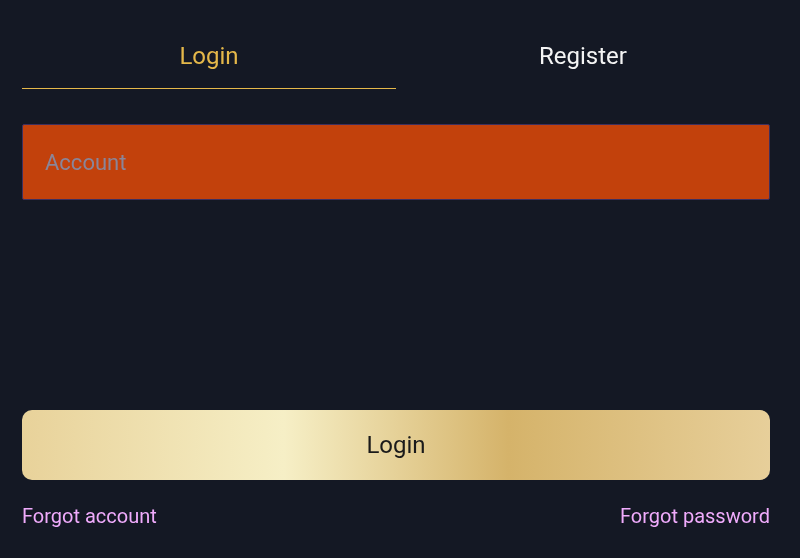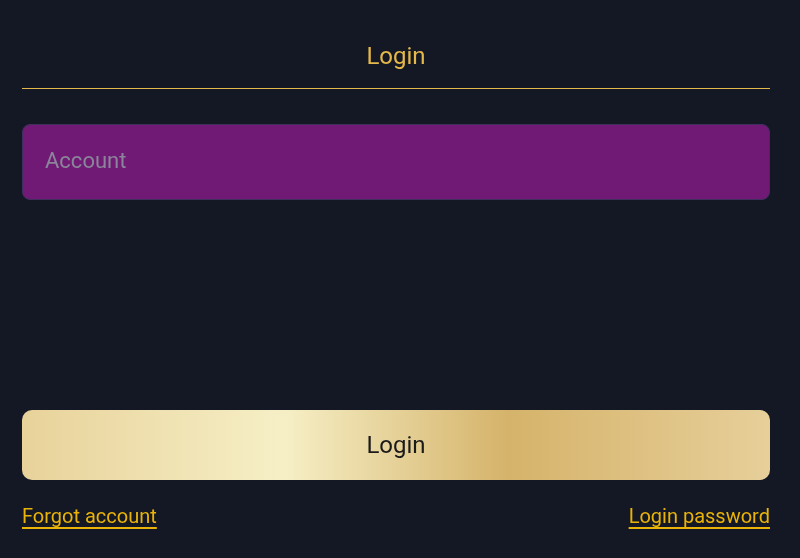--- a/index.html
+++ b/index.html
@@ -42,25 +42,25 @@
       border-bottom: 1px solid #e5b84a;
     }
     .input-wrapper {
       position: relative;
       width: 100%;
       margin-bottom: 28px;
     }
     .input-field {
       width: 100%;
       height: 76px;
-      background: #701a75;
+      background: #c2410c;
       border: 1px solid #3e2f5e;
-      border-radius: 8px;
+      border-radius: 2px;
       padding: 0 22px;
-      font-size: 16px;
+      font-size: 22px;
       color: #cfcfd8;
       outline: none;
     }
     .input-field::placeholder {
       color: #8a8599;
       font-size: 22px;
     }
     .eye-toggle {
       position: absolute;
       right: 22px;
@@ -93,41 +93,41 @@
       background: linear-gradient(90deg, #e8d29a 0%, #f6efc6 35%, #d5b36a 65%, #e7cf9a 100%);
       cursor: pointer;
       margin-bottom: 24px;
     }
     .links-row {
       display: flex;
       justify-content: space-between;
       align-items: center;
     }
     .link {
-      color: #eab308;
+      color: #f0abfc;
       font-size: 20px;
-      text-decoration: underline;
       text-underline-offset: 4px;
       cursor: pointer;
     }
   </style>
 </head>
 <body>
 
 <div class="container">
   <div class="tabs">
     <div class="tab active">Login</div>
+    <div class="tab">Register</div>
   </div>
 
   <div class="input-wrapper">
     <input type="text" class="input-field" placeholder="Account" style="">
   </div>
 
 
   <div class="spacer"></div>
 
   <button class="login-btn">Login</button>
 
   <div class="links-row">
     <a class="link">Forgot account</a>
-    <a class="link">Login password</a>
+    <a class="link">Forgot password</a>
   </div>
 </div>
 
 </body></html>

